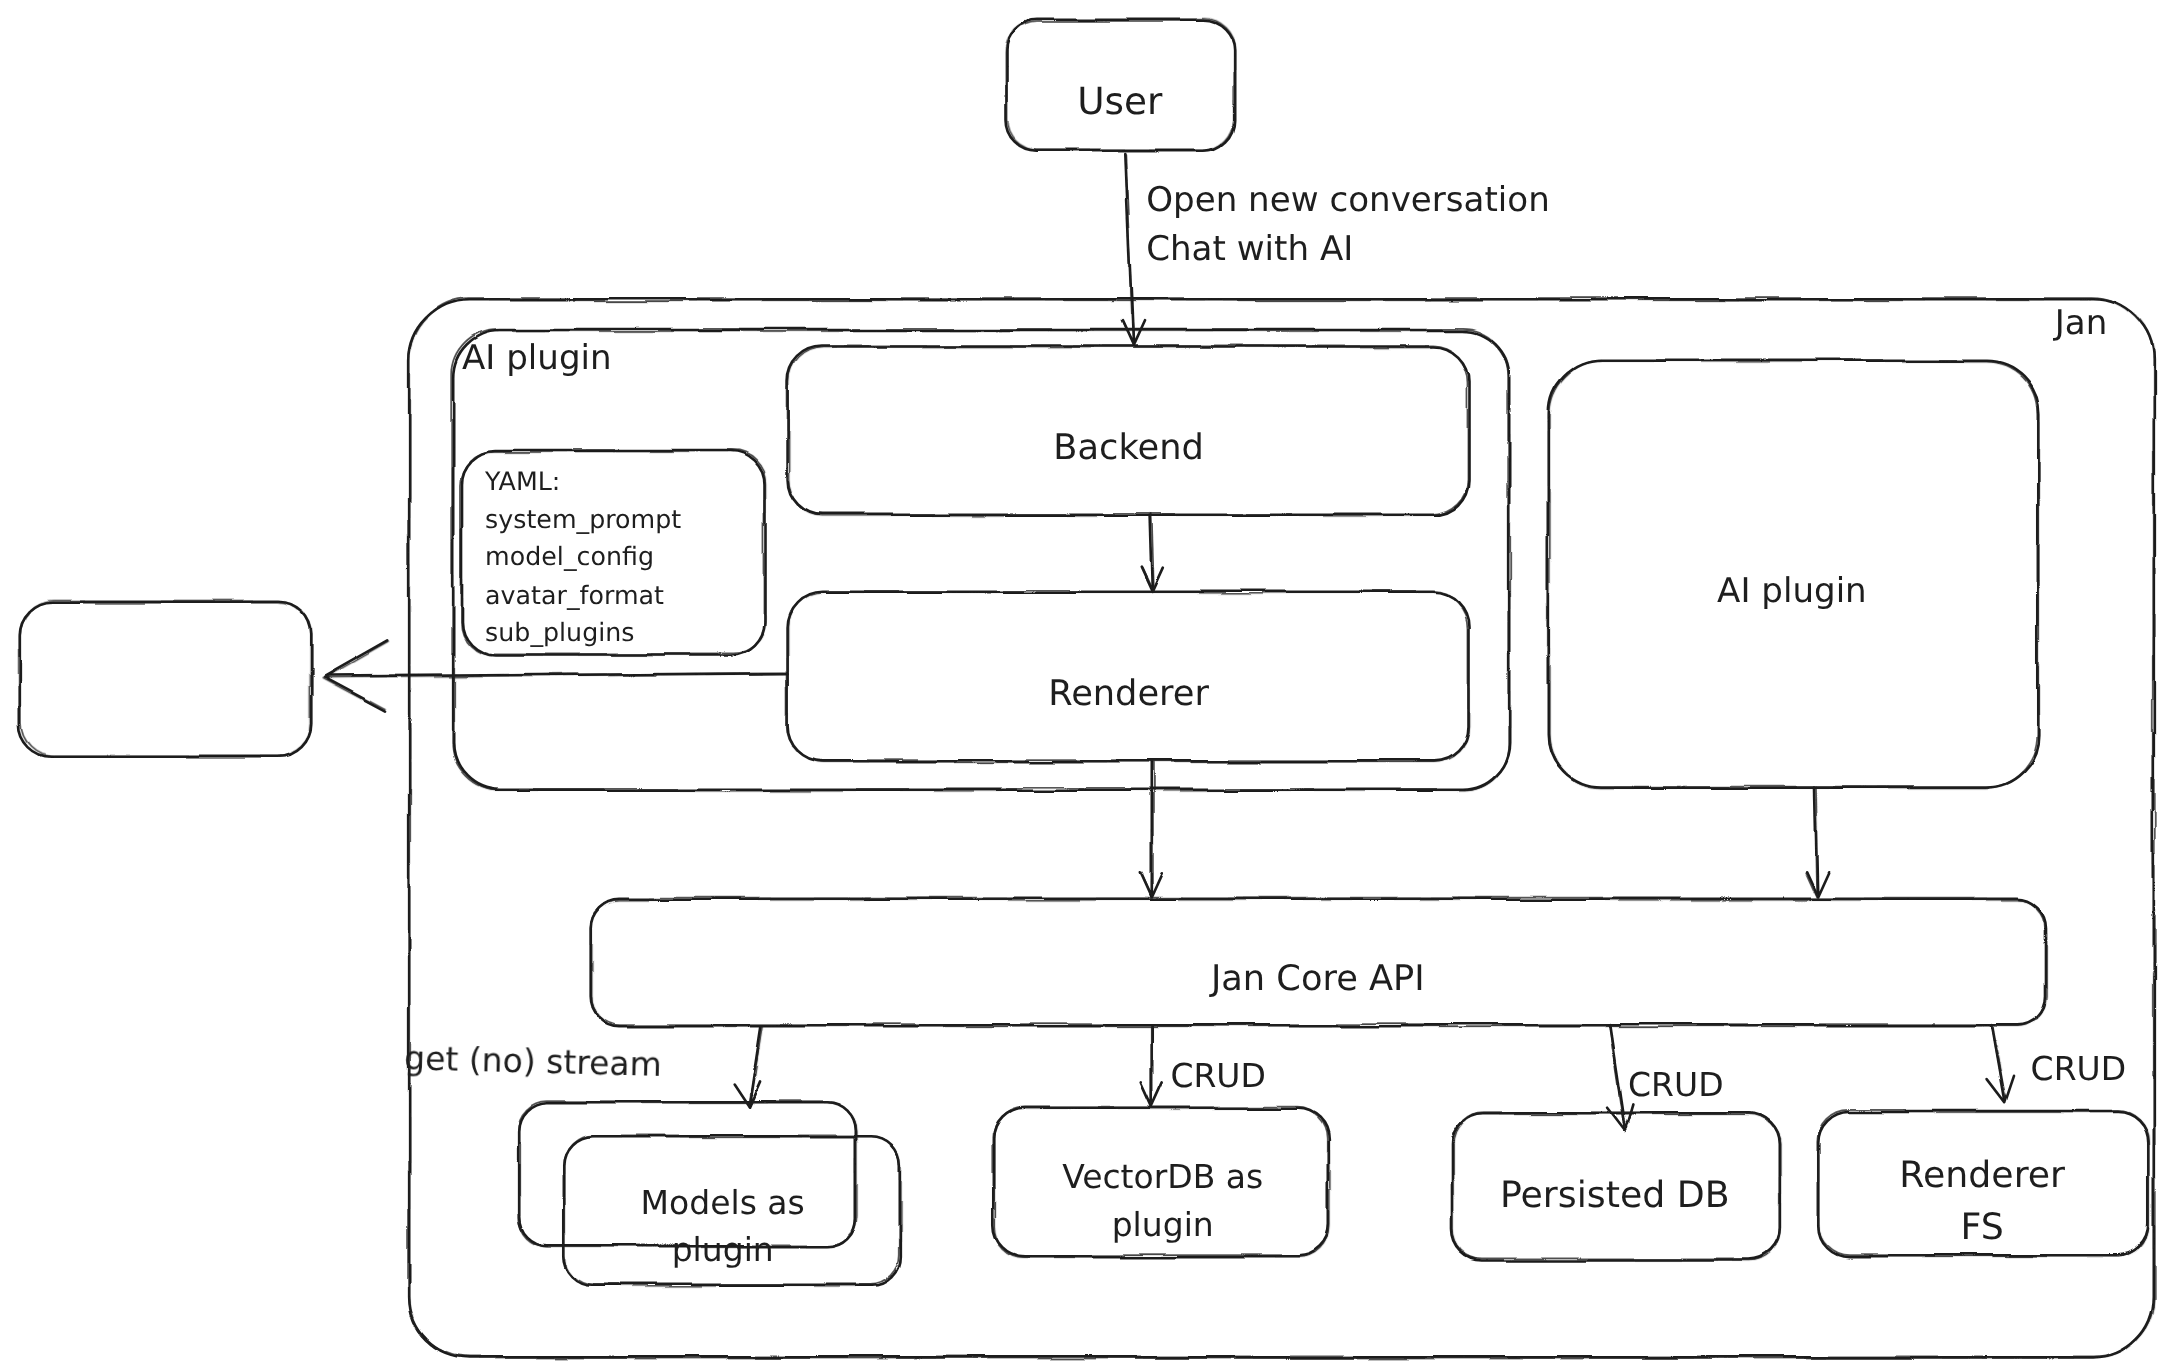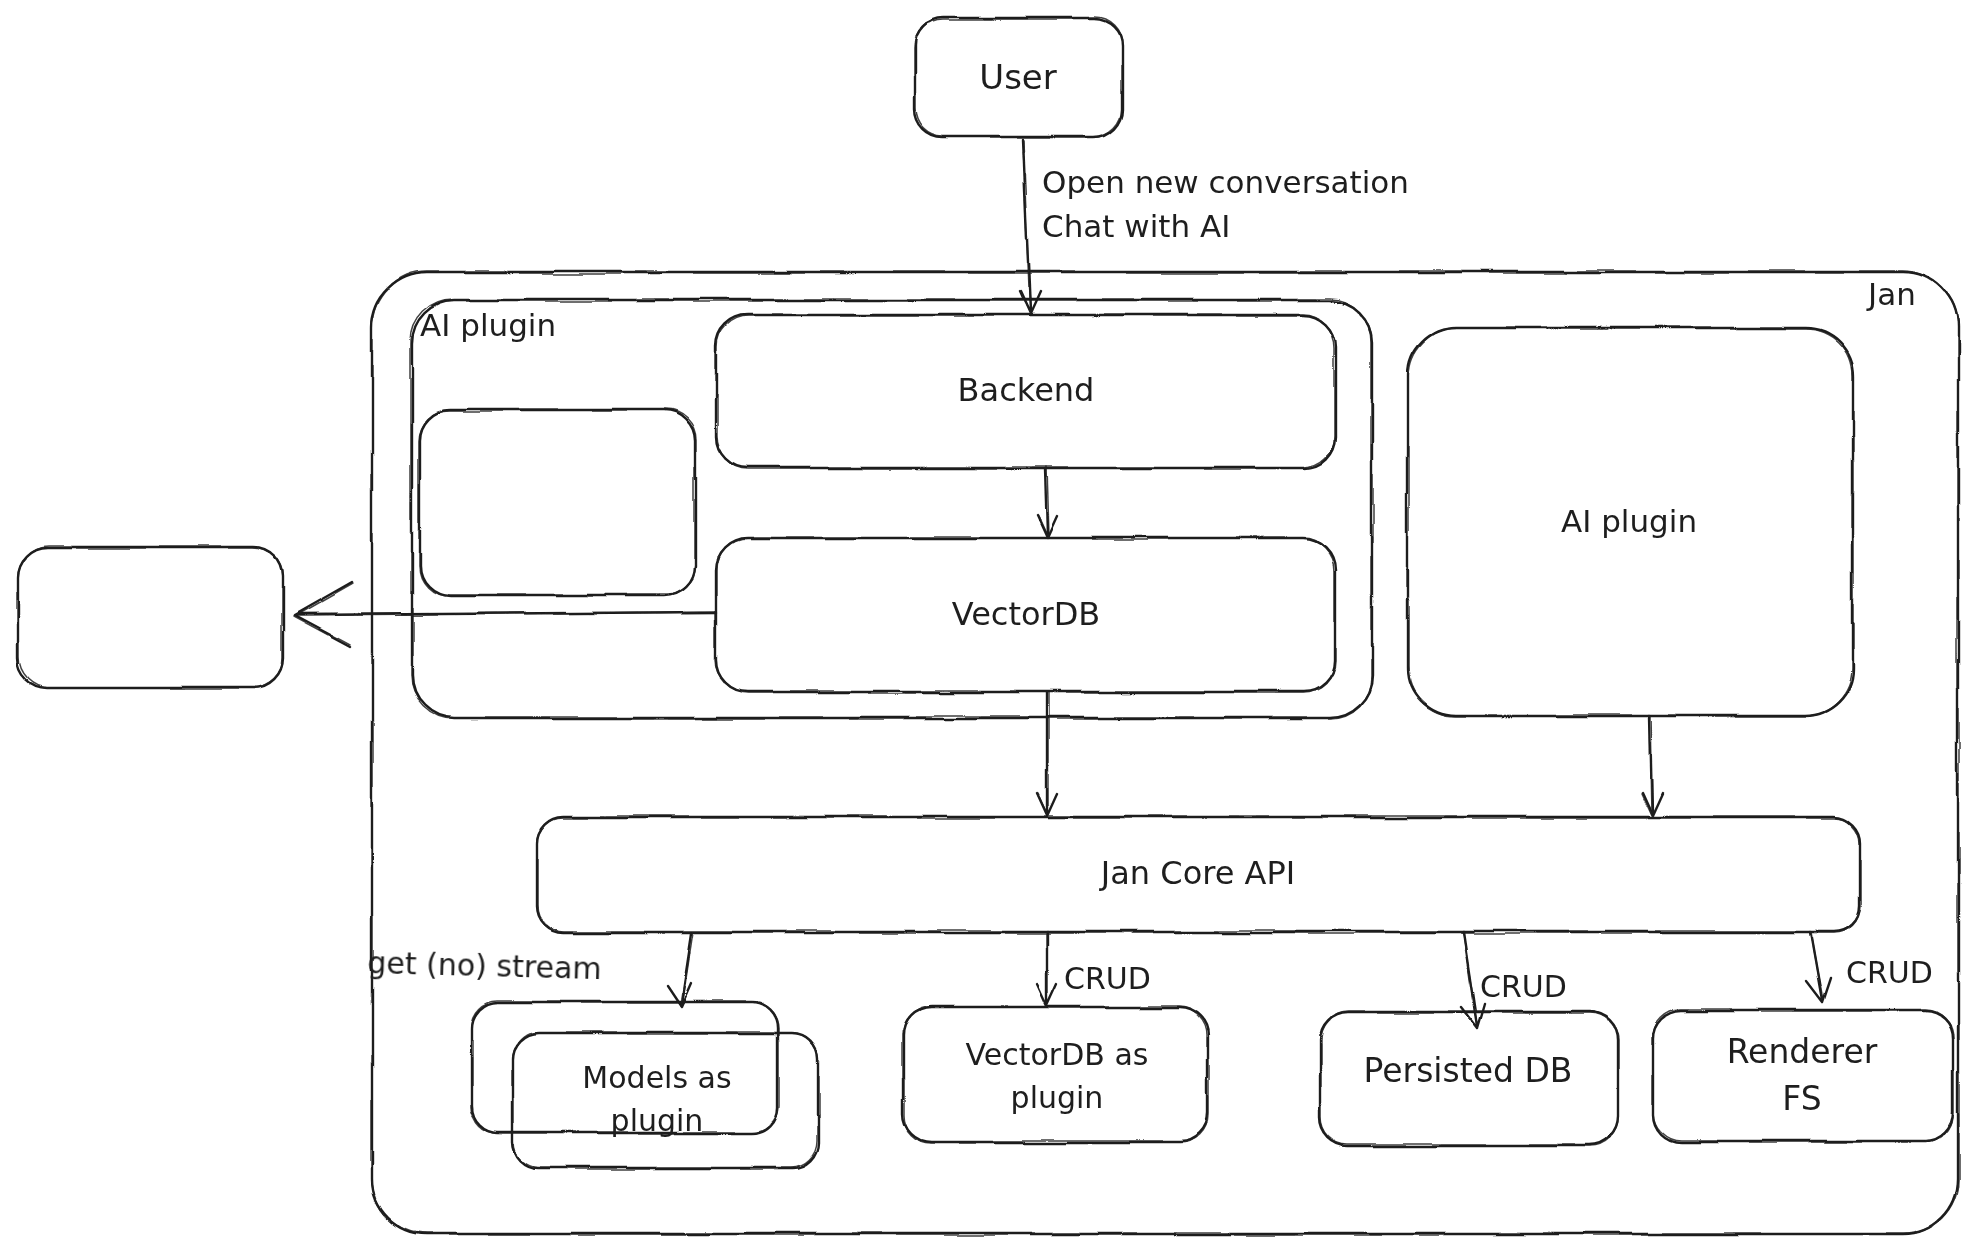--- a/index.html
+++ b/index.html
@@ -11,21 +11,21 @@
     overflow:hidden;
   }
   #scene{position:absolute;left:0;top:0;}
   .lbl{
     position:absolute;
     color:#1e1e1e;
     white-space:pre-line;
     line-height:1.42;
     user-select:none;
   }
-  .ctr{transform:translate(-50%,-50%);text-align:center;}
+  .ctr{transform:translate(-50%,-50%);text-align:center;margin-top:16px;}
   .f34{font-size:34px;}
   .f33{font-size:33px;}
   .f32{font-size:32px;}
   .f31{font-size:31px;}
   .f30{font-size:30px;}
   .f23{font-size:23px;line-height:1.5;}
   .tilt{transform:rotate(1.5deg);transform-origin:left top;}
   .ink path, .ink rect{fill:none;stroke:#1e1e1e;stroke-linecap:round;stroke-linejoin:round;}
   .pass1 path, .pass1 rect{stroke-width:2.4;}
   .pass2 path, .pass2 rect{stroke-width:1.5;opacity:.85;}
@@ -102,22 +102,27 @@
   </svg>
 
   <div class="lbl ctr f34" style="left:1018px;top:77px;">User</div>
 
   <div class="lbl f31" style="left:1868px;top:272px;">Jan</div>
 
   <div class="lbl f31" style="left:420px;top:303px;">AI plugin</div>
 
   <div class="lbl ctr f32" style="left:1026px;top:391px;">Backend</div>
 
-  <div class="lbl ctr f32" style="left:1026px;top:615px;">VectorDB</div>
+  <div class="lbl ctr f32" style="left:1026px;top:615px;">Renderer</div>
 
+  <div class="lbl f23" style="left:441px;top:421px;">YAML:
+system_prompt
+model_config
+avatar_format
+sub_plugins</div>
 
   <div class="lbl ctr f31" style="left:1629px;top:521px;">AI plugin</div>
 
 
   <div class="lbl ctr f32" style="left:1198px;top:874px;">Jan Core API</div>
 
   <div class="lbl ctr f30" style="left:657px;top:1100px;">Models as
 plugin</div>
 
   <div class="lbl ctr f30" style="left:1057px;top:1077px;">VectorDB as

